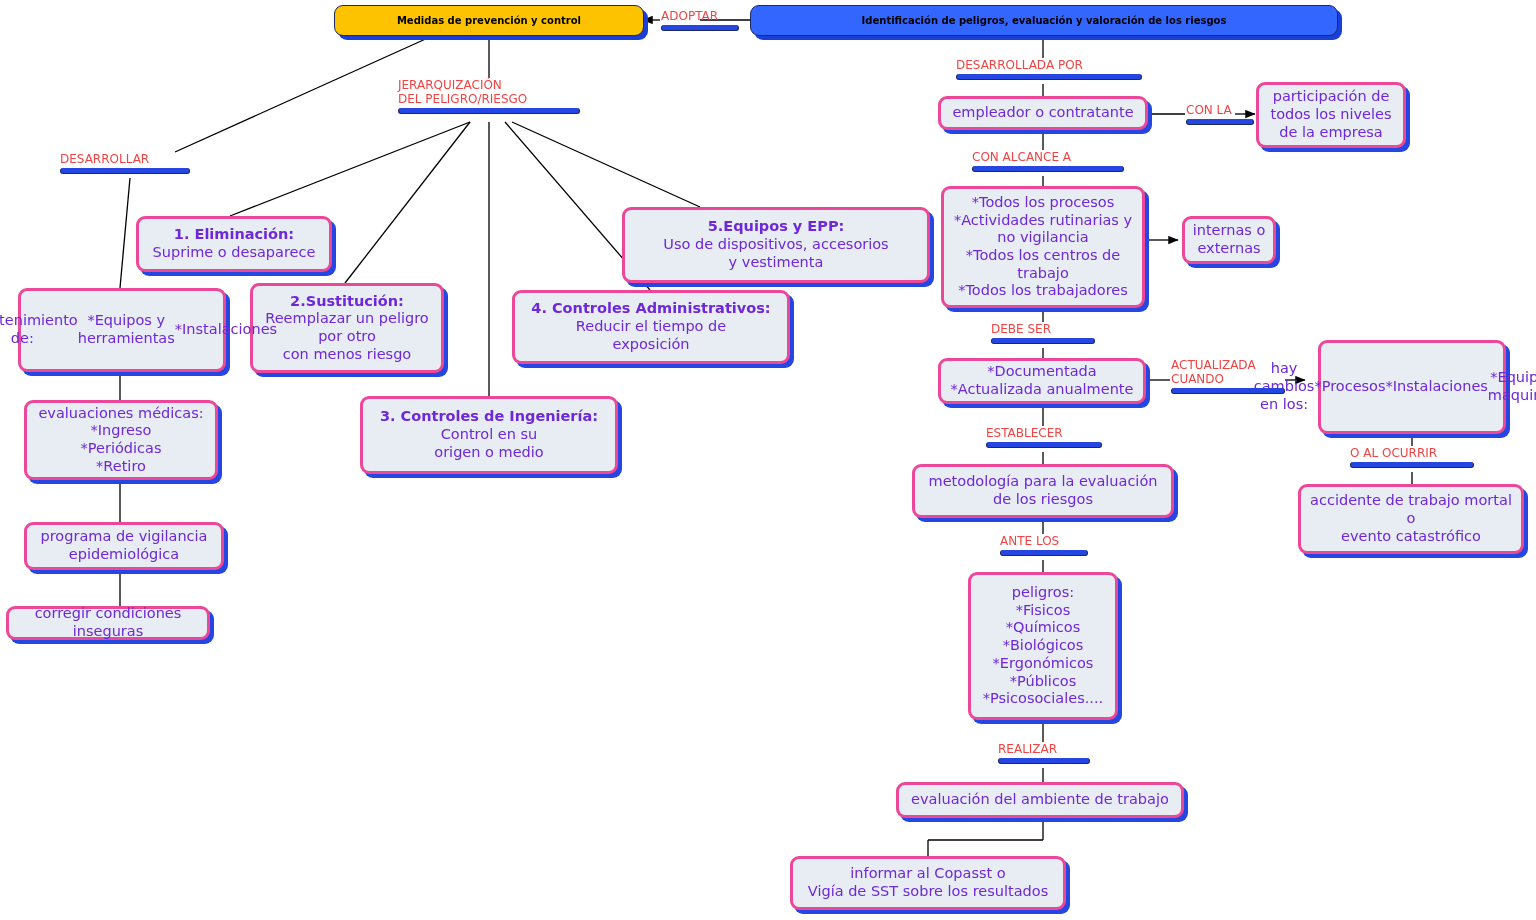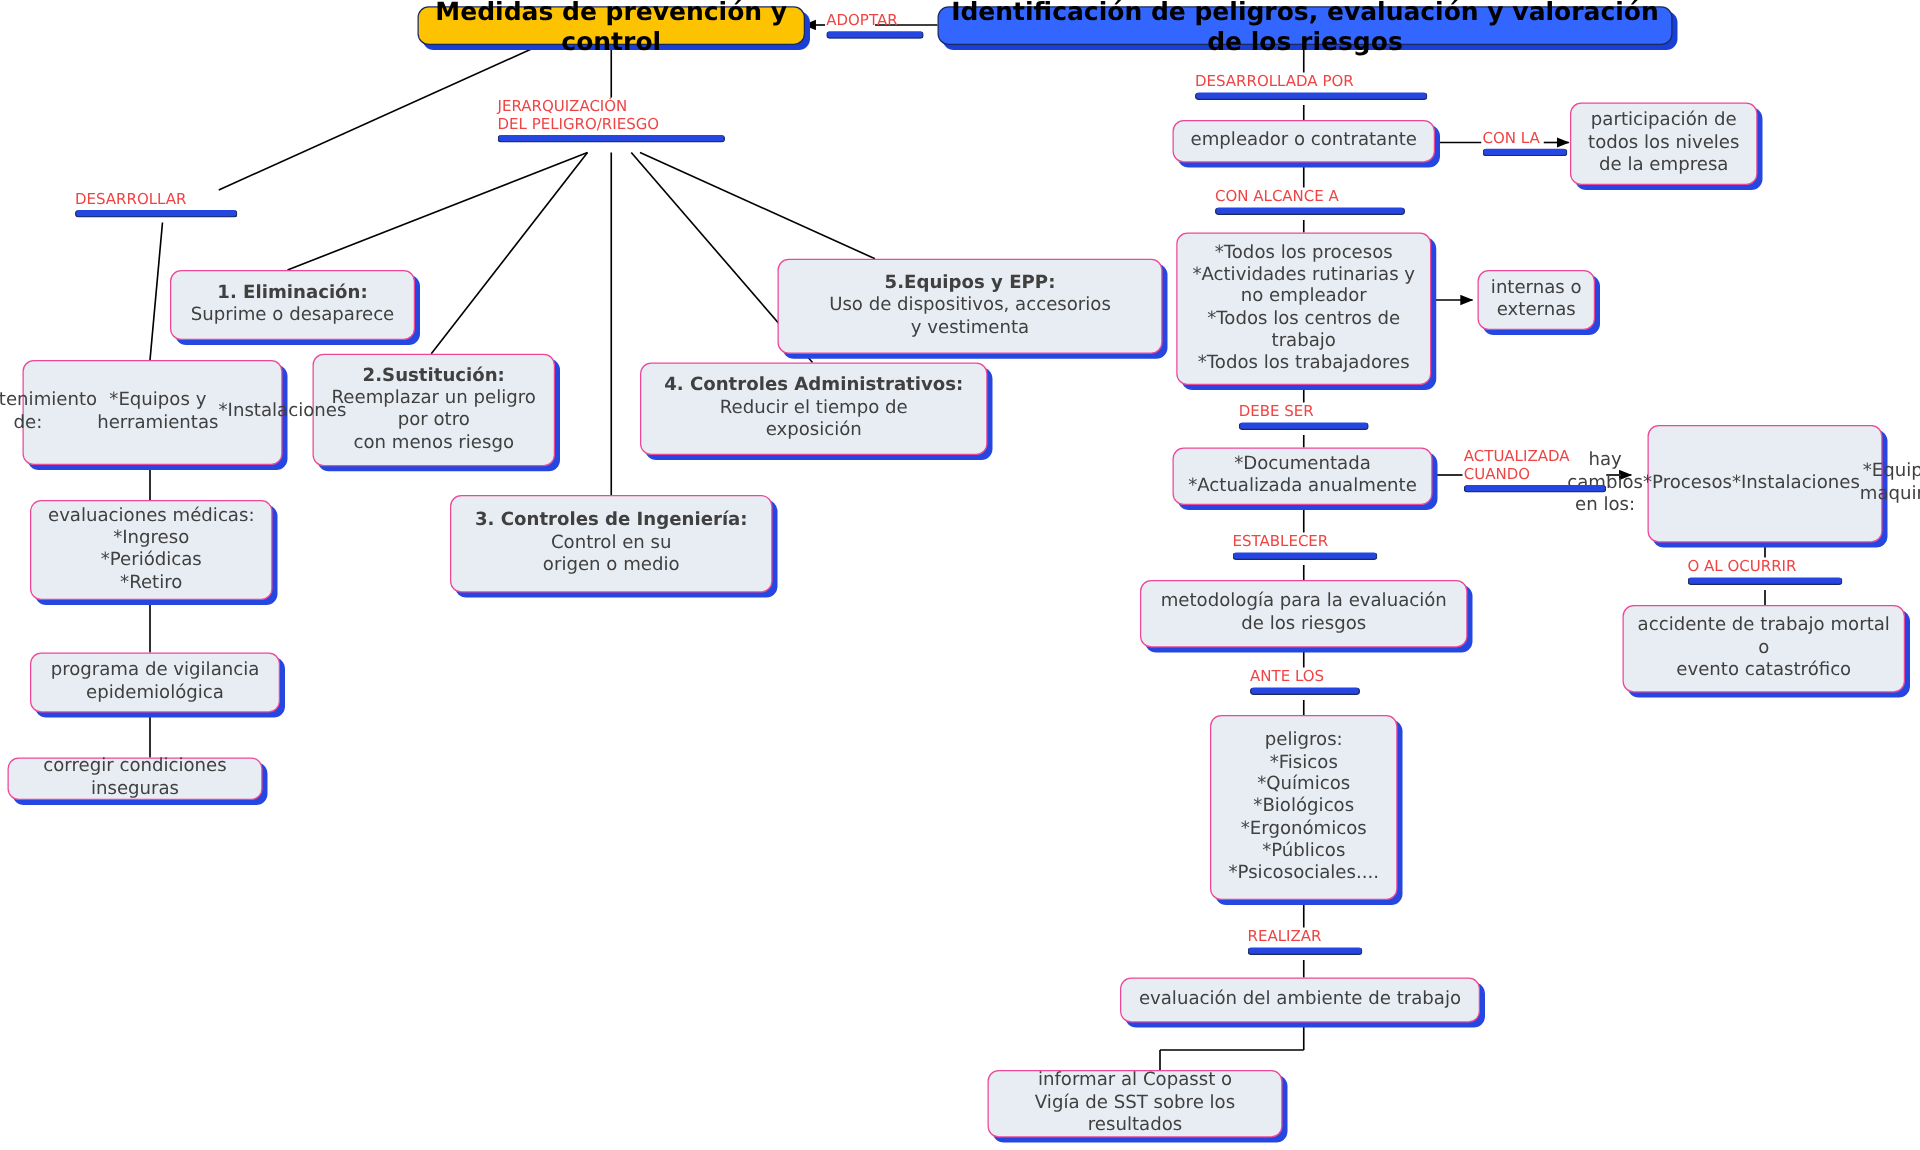--- a/index.html
+++ b/index.html
@@ -6,43 +6,43 @@
   body{width:1536px;height:920px;position:relative;overflow:hidden;
        font-family:"DejaVu Sans","Liberation Sans",sans-serif;}
   #canvas{position:absolute;left:0;top:0;width:1536px;height:920px;}
   svg.lines{position:absolute;left:0;top:0;width:1536px;height:920px;overflow:visible;}
 
   
   .node{
     position:absolute;
     box-sizing:border-box;
     background:#e8edf3;
-    border:1px solid #ec4899;
+    border:3px solid #ec4899;
     border-radius:9px;
     box-shadow:4px 4px 0 0 #2546e0;
     display:flex;
     align-items:center;
     justify-content:center;
     text-align:center;
     line-height:1.22;
-    color:#404040;
+    color:#6d28d9;
     font-size:14.5px;
     padding:3px 7px;
     z-index:3;
   }
   .node .ttl{font-weight:bold;}
   .node .txt{display:block;}
 
   
   .banner{
     position:absolute;box-sizing:border-box;
     border:1px solid #1a2a5e;border-radius:9px;
     box-shadow:4px 4px 0 0 #1a3fd6;
     display:flex;align-items:center;justify-content:center;text-align:center;
-    font-weight:bold;font-size:20px;color:#000;z-index:4;padding:2px 8px;
+    font-weight:bold;font-size:10px;color:#000;z-index:4;padding:2px 8px;
   }
   .banner.yellow{background:#fdc300;}
   .banner.blue{background:#3366ff;}
 
   
   .link{
     position:absolute;z-index:5;
     font-size:12px;color:#ef4444;white-space:nowrap;text-align:left;
     line-height:1.15;padding-bottom:3px;
   }
@@ -244,21 +244,21 @@
 
   <div class="node" style="left:1256px;top:82px;width:150px;height:66px;flex-direction:column;">
     <span class="txt">participación de</span>
     <span class="txt">todos los niveles</span>
     <span class="txt">de la empresa</span>
   </div>
 
   <div class="node" style="left:941px;top:186px;width:204px;height:122px;flex-direction:column;">
     <span class="txt">*Todos los procesos</span>
     <span class="txt">*Actividades rutinarias y</span>
-    <span class="txt">no empleador</span>
+    <span class="txt">no vigilancia</span>
     <span class="txt">*Todos los centros de</span>
     <span class="txt">trabajo</span>
     <span class="txt">*Todos los trabajadores</span>
   </div>
 
   <div class="node" style="left:1182px;top:216px;width:94px;height:48px;flex-direction:column;">
     <span class="txt">internas o</span>
     <span class="txt">externas</span>
   </div>
 
@@ -292,18 +292,18 @@
     <span class="txt">*Biológicos</span>
     <span class="txt">*Ergonómicos</span>
     <span class="txt">*Públicos</span>
     <span class="txt">*Psicosociales....</span>
   </div>
 
   <div class="node" style="left:896px;top:782px;width:288px;height:36px;">
     <span class="txt">evaluación del ambiente de trabajo</span>
   </div>
 
-  <div class="node" style="left:790px;top:856px;width:236px;height:54px;flex-direction:column;text-align:center;">
+  <div class="node" style="left:790px;top:856px;width:276px;height:54px;flex-direction:column;text-align:center;">
     <span class="txt">informar al Copasst o</span>
     <span class="txt">Vigía de SST sobre los resultados</span>
   </div>
 
 </div>
 
 </body></html>

